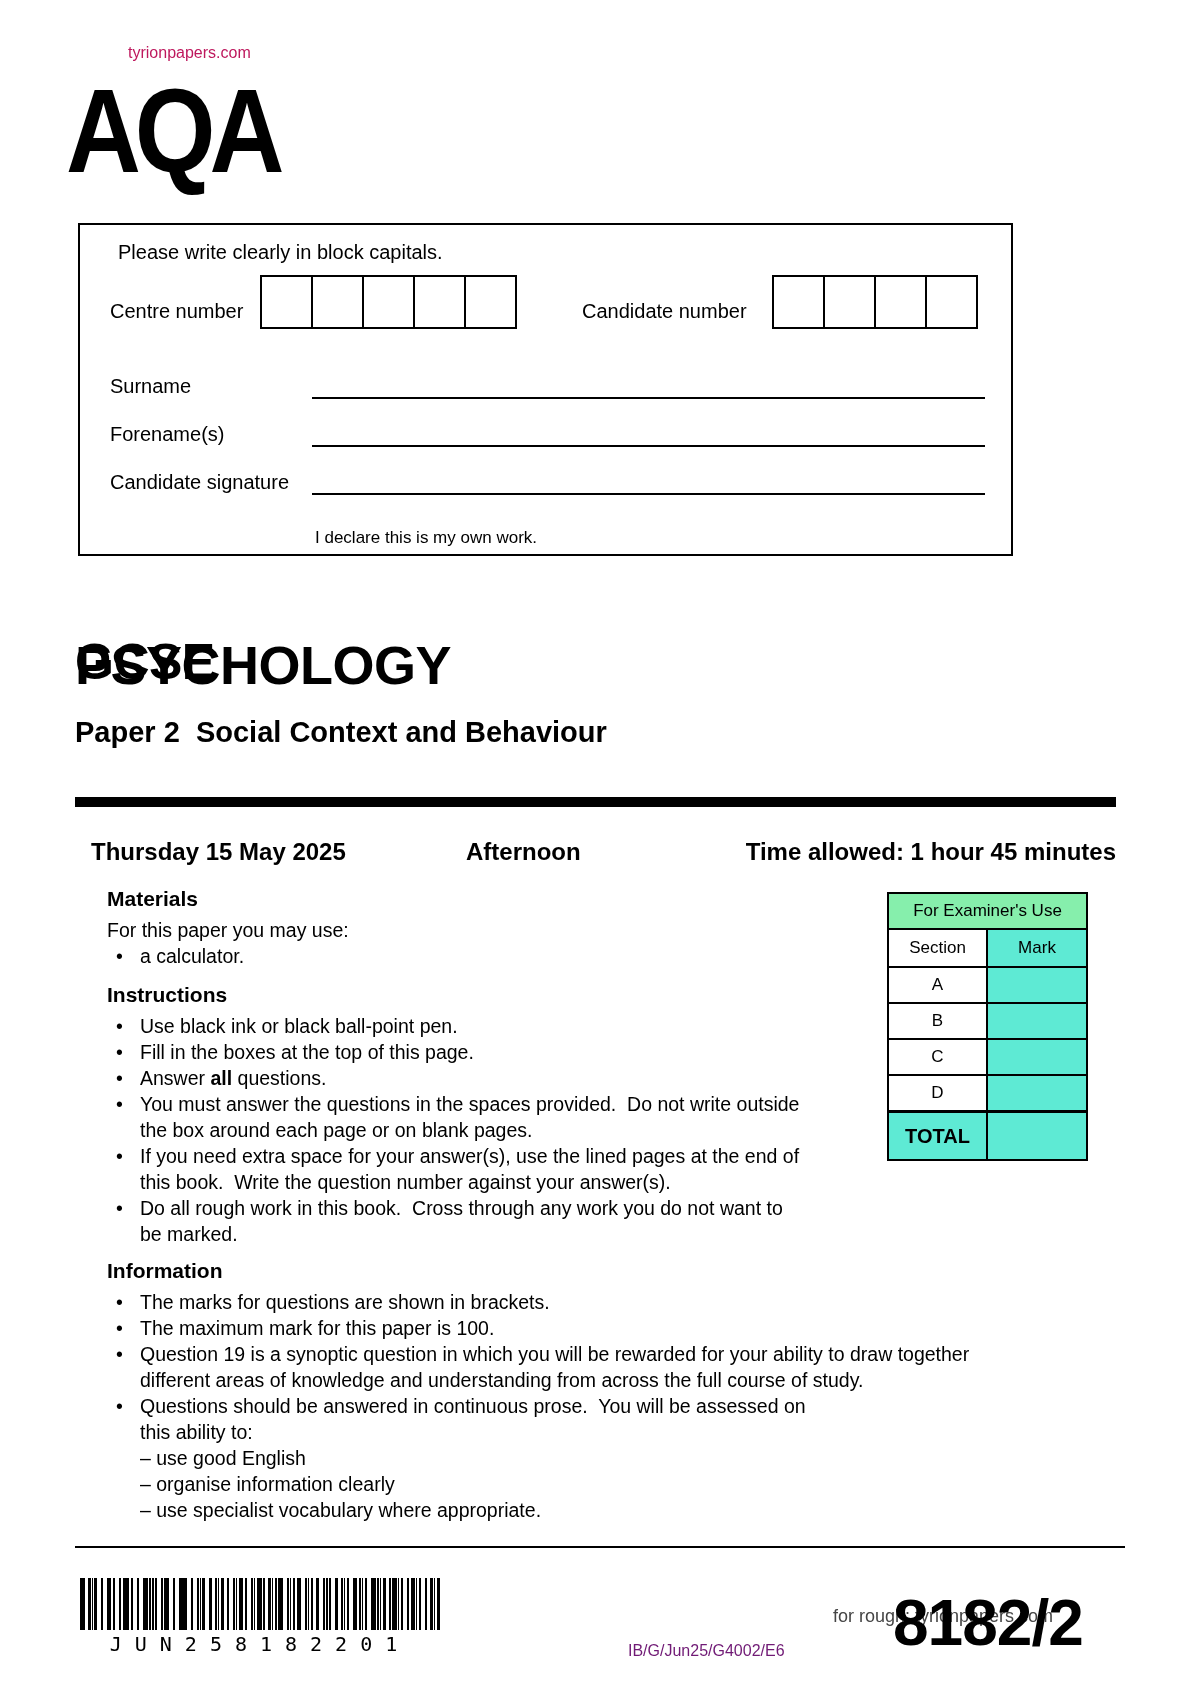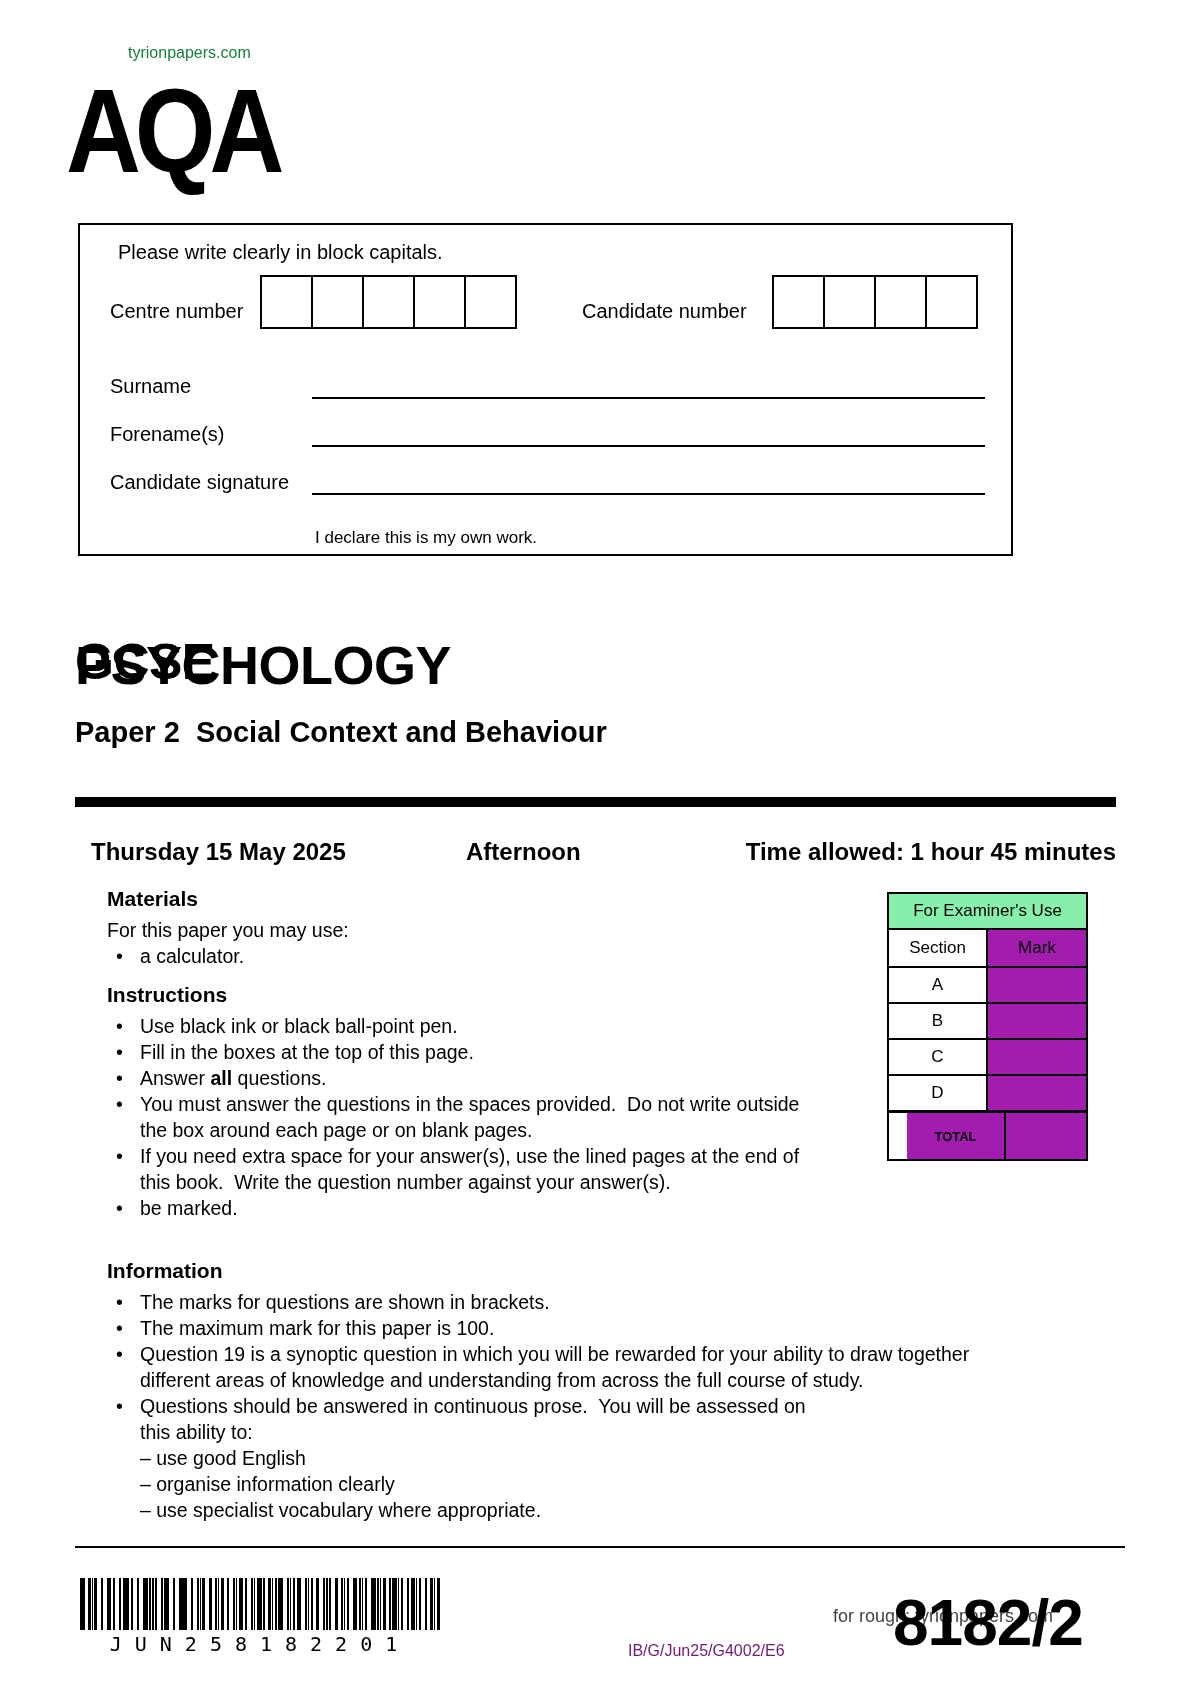--- a/index.html
+++ b/index.html
@@ -5,21 +5,21 @@
   * { box-sizing: border-box; margin: 0; padding: 0; }
   html, body { background: #e8e8e8; }
   body { font-family: "Liberation Sans", "DejaVu Sans", sans-serif; }
   #page {
     position: relative; width: 1191px; height: 1684px;
     background: #fff; color: #000; margin: 0 auto; overflow: hidden;
   }
   .t { white-space: pre-wrap; }
 
   
-  .site-watermark { position: absolute; left: 128px; top: 44px; font-size: 16px; color: #15803d; }
+  .site-watermark { position: absolute; left: 128px; top: 44px; font-size: 16px; color: #be185d; }
   .aqa-logo {
     position: absolute; left: 66px; top: 72px;
     font-size: 118px; font-weight: 800; letter-spacing: -7px; line-height: 1;
     transform: scaleX(0.88); transform-origin: left top;
   }
 
   
   .cbox { position: absolute; left: 78px; top: 223px; width: 935px; height: 333px; border: 2px solid #000; }
   .cbox .note { position: absolute; left: 38px; top: 16px; font-size: 20px; }
   .cbox .lbl  { position: absolute; font-size: 20px; }
@@ -52,22 +52,22 @@
   .sub-lines { padding-left: 33px; }
 
   
   .extable { position: absolute; left: 887px; top: 892px; width: 201px; border: 2px solid #000; background: #fff; font-size: 17px; }
   .exheader { height: 36px; background: #86efac; border-bottom: 2px solid #000; display: flex; align-items: center; justify-content: center; }
   .exrow { display: grid; grid-template-columns: 99px 1fr; }
   .exrow + .exrow { border-top: 2px solid #000; }
   .excell { height: 34px; display: flex; align-items: center; justify-content: center; }
   .exrow.exhead .excell { height: 36px; }
   .excell.sec { border-right: 2px solid #000; }
-  .shade { background: #a21caf; }
-  .exrow.total { border-top: 3px solid #000; font-weight: bold; font-size: 13px; padding-left: 18px; }
+  .shade { background: #5eead4; }
+  .exrow.total { border-top: 3px solid #000; font-weight: bold; font-size: 20px; }
   .exrow.total .excell { height: 46px; }
 
   
   .bottom-rule { position: absolute; left: 75px; top: 1546px; width: 1050px; height: 2px; background: #000; }
   .barcode { position: absolute; left: 80px; top: 1578px; width: 360px; }
   .barcode-bars {
     width: 360px; height: 52px; background-color: #fff;
     background-image:
       repeating-linear-gradient(90deg, #000 0 2px, rgba(0,0,0,0) 2px 6px),
       repeating-linear-gradient(90deg, #000 0 1px, rgba(0,0,0,0) 1px 9px),
@@ -157,20 +157,21 @@
     </div>
     <div class="bullet-item">
       <div class="t">You must answer the questions in the spaces provided.  Do not write outside</div>
       <div class="t">the box around each page or on blank pages.</div>
     </div>
     <div class="bullet-item">
       <div class="t">If you need extra space for your answer(s), use the lined pages at the end of</div>
       <div class="t">this book.  Write the question number against your answer(s).</div>
     </div>
     <div class="bullet-item">
+      <div class="t">Do all rough work in this book.  Cross through any work you do not want to</div>
       <div class="t">be marked.</div>
     </div>
   </div>
 
   <div class="section sec-information">
     <div class="sec-heading t">Information</div>
     <div class="bullet-item">
       <div class="t">The marks for questions are shown in brackets.</div>
     </div>
     <div class="bullet-item">

